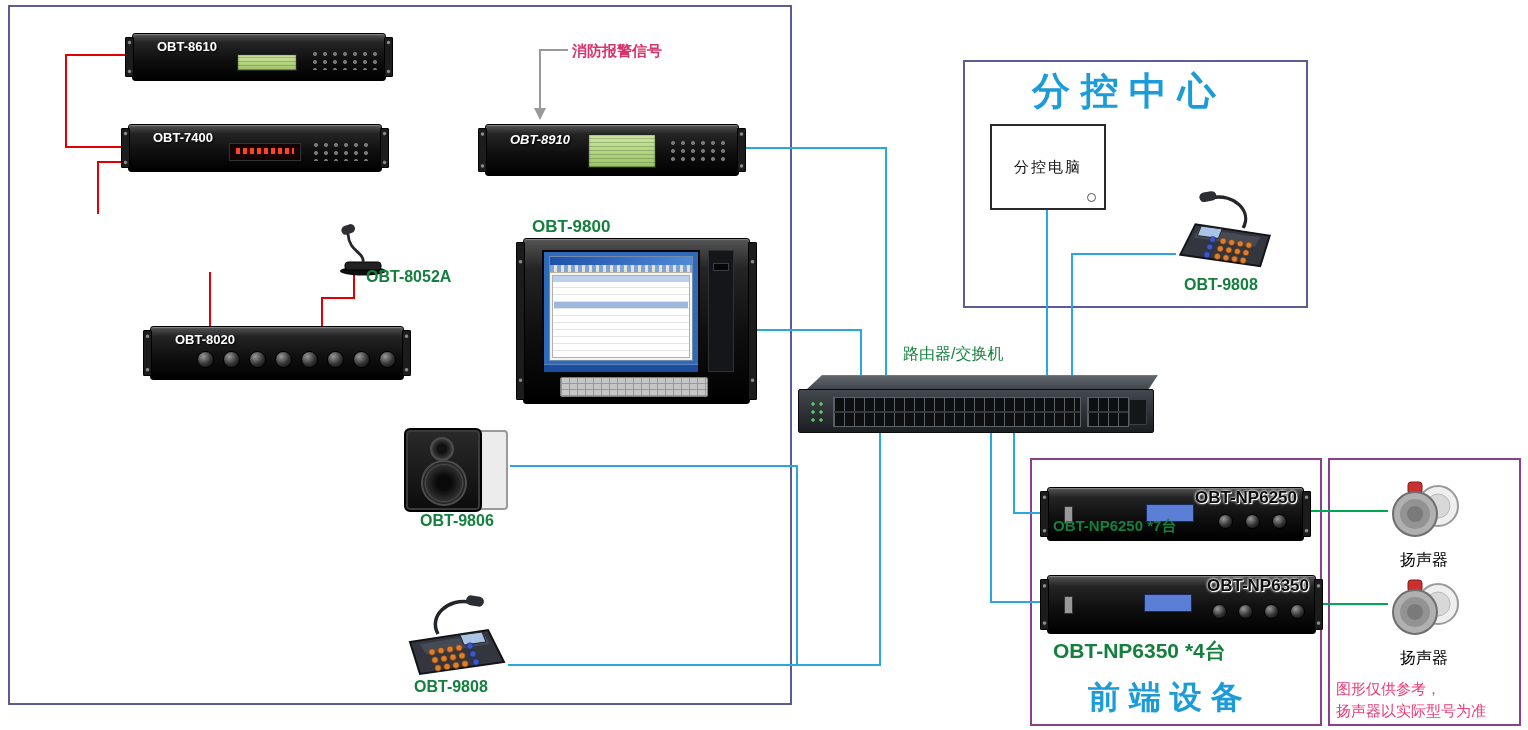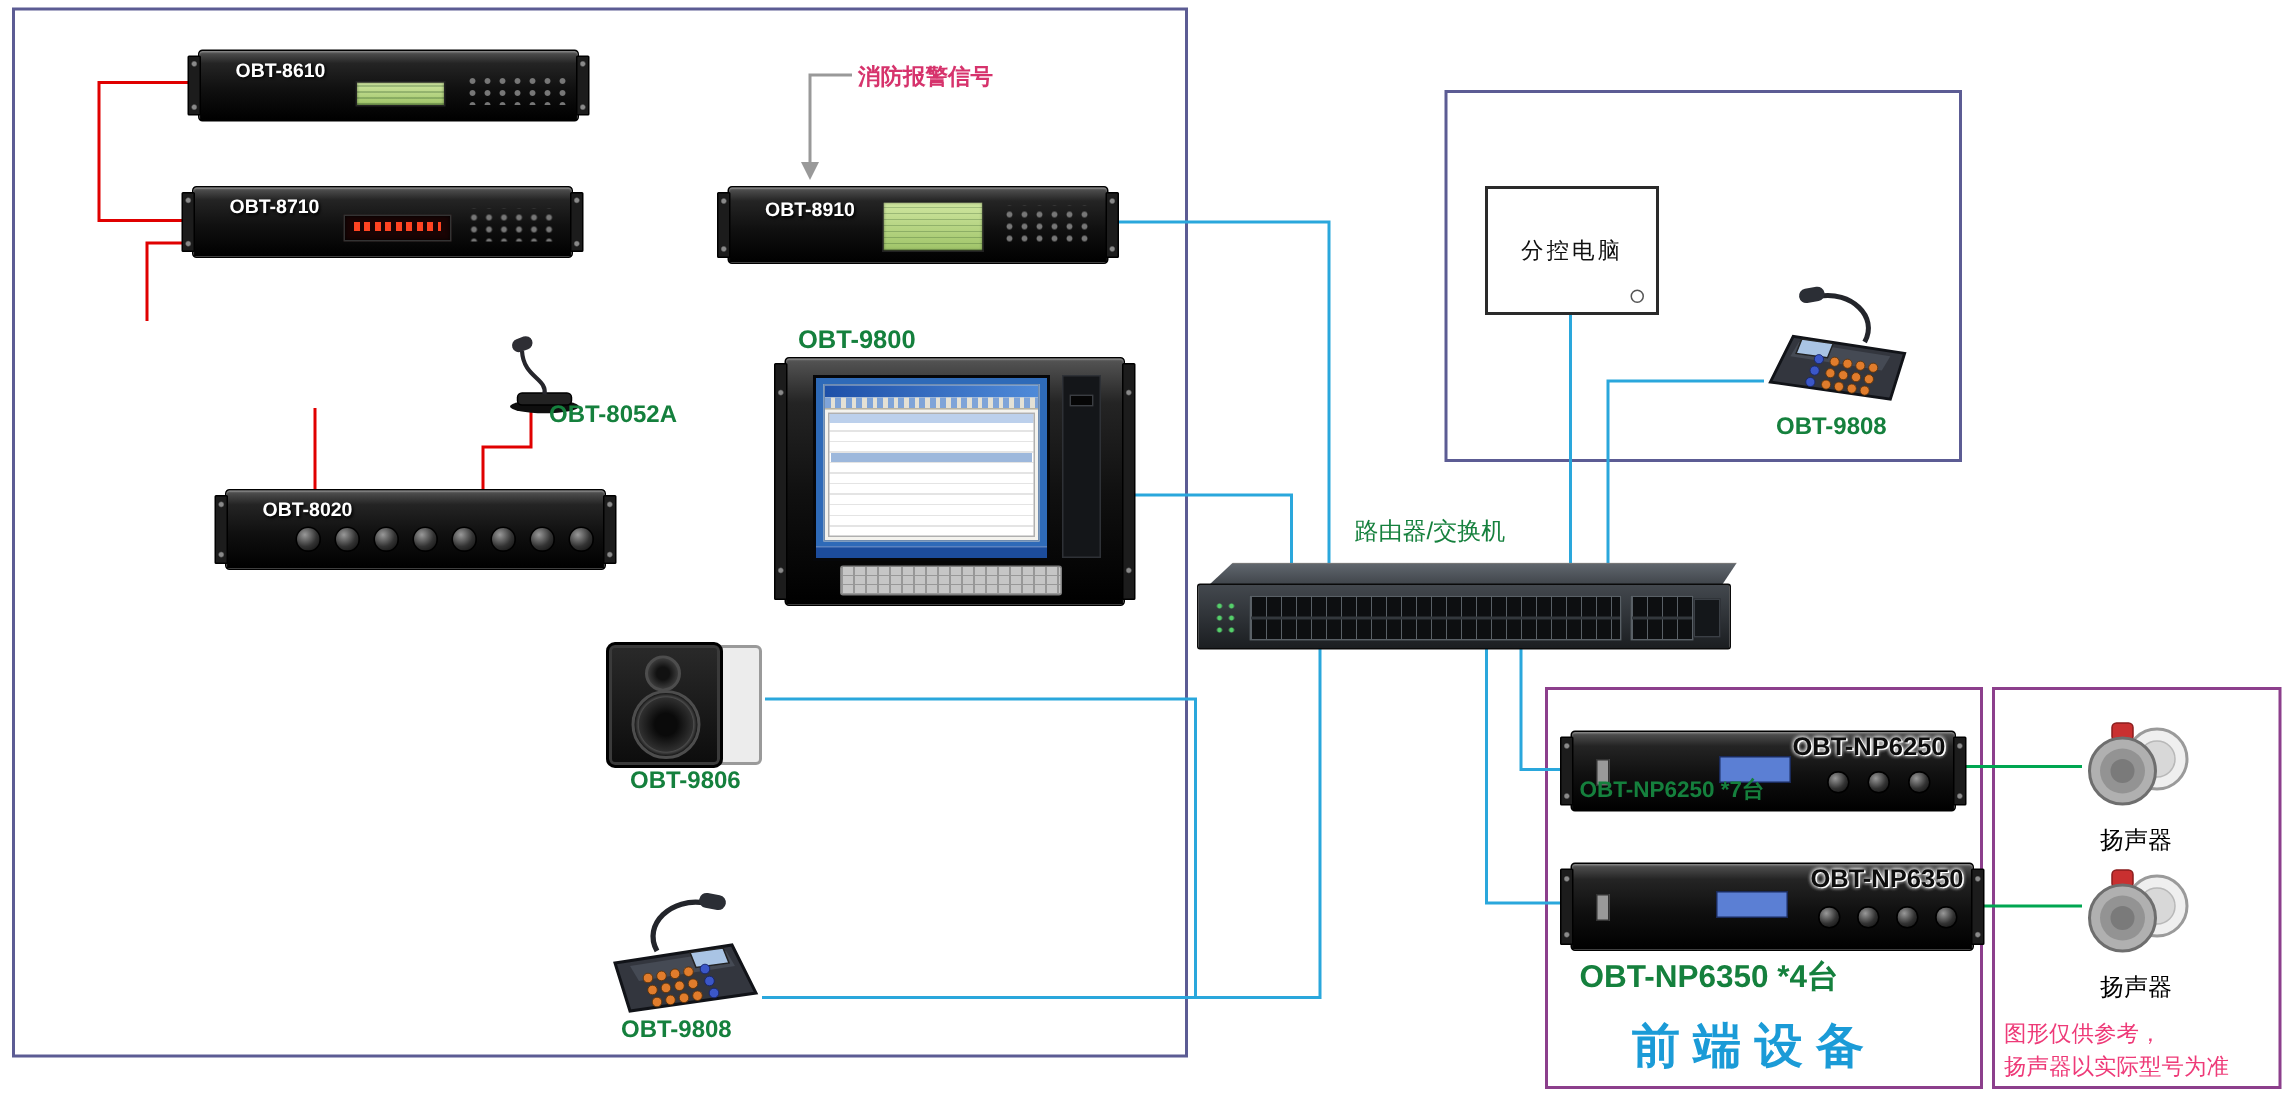--- a/index.html
+++ b/index.html
@@ -176,53 +176,54 @@
     <g stroke="#00a651" stroke-width="2" fill="none">
       <polyline points="1302,511 1388,511"></polyline>
       <polyline points="1314,604 1388,604"></polyline>
     </g>
     <g stroke="#999" stroke-width="2" fill="none">
       <polyline points="568,50 540,50 540,110"></polyline>
       <polygon points="534,108 546,108 540,120" fill="#999" stroke="none"></polygon>
     </g>
   </svg>
 
+  <div class="zone-title" id="title-sub">分 控 中 心</div>
   <div class="zone-title" id="title-front">前 端 设 备</div>
 
   <div id="fire-label">消防报警信号</div>
 
   <div class="rack" id="dev-8610">
     <span class="rack-label">OBT-8610</span>
     <div class="lcd" style="left:104px; top:20px; width:58px; height:15px;"></div>
     <div class="btngrid" style="left:175px; top:14px; width:70px; height:22px;"></div>
   </div>
 
   <div class="rack" id="dev-8710">
-    <span class="rack-label">OBT-8710</span>
+    <span class="rack-label">OBT-7400</span>
     <div class="led-red" style="left:100px; top:18px; width:70px; height:16px;"></div>
     <div class="btngrid" style="left:180px; top:14px; width:64px; height:22px;"></div>
   </div>
 
 
   <div class="rack" id="dev-8020">
     <span class="rack-label">OBT-8020</span>
     <div class="knobs" style="left:46px; top:24px; gap:9px;">
       <div class="knob"></div>
       <div class="knob"></div>
       <div class="knob"></div>
       <div class="knob"></div>
       <div class="knob"></div>
       <div class="knob"></div>
       <div class="knob"></div>
       <div class="knob"></div>
     </div>
   </div>
 
   <div class="rack" id="dev-8910">
-    <span class="rack-label" style="top:7px;">OBT-8910</span>
+    <span class="rack-label" style="top:7px;font-style:italic;">OBT-8910</span>
     <div class="lcd" style="left:102px; top:9px; width:66px; height:32px;"></div>
     <div class="btngrid" style="left:180px; top:12px; width:62px; height:26px;"></div>
   </div>
 
   <div class="dev-caption" id="cap-9800">OBT-9800</div>
   <div class="rack" id="dev-9800">
     <div id="pc-screen">
       <div id="pc-win">
         <div id="pc-title"></div>
         <div id="pc-tool"></div>

